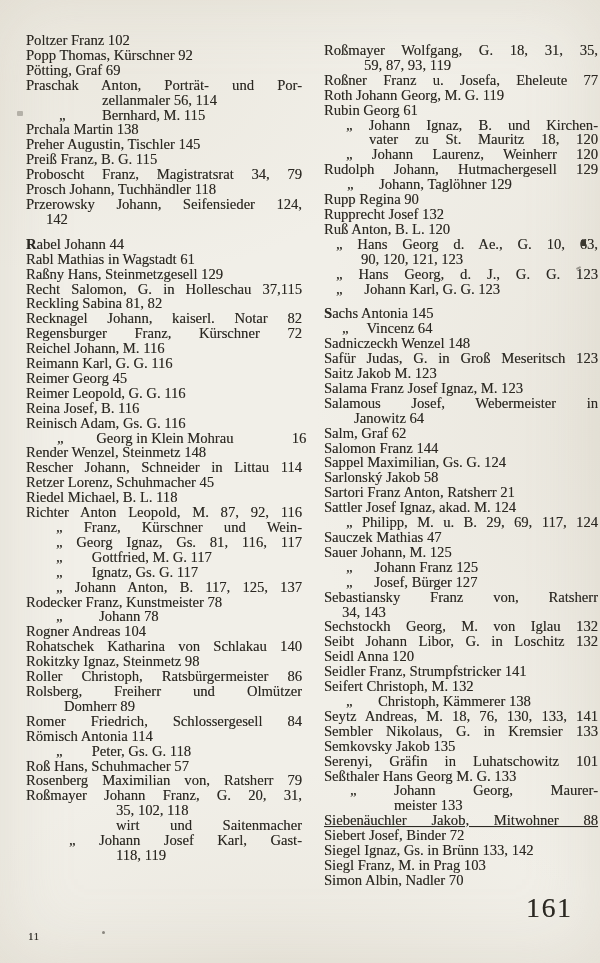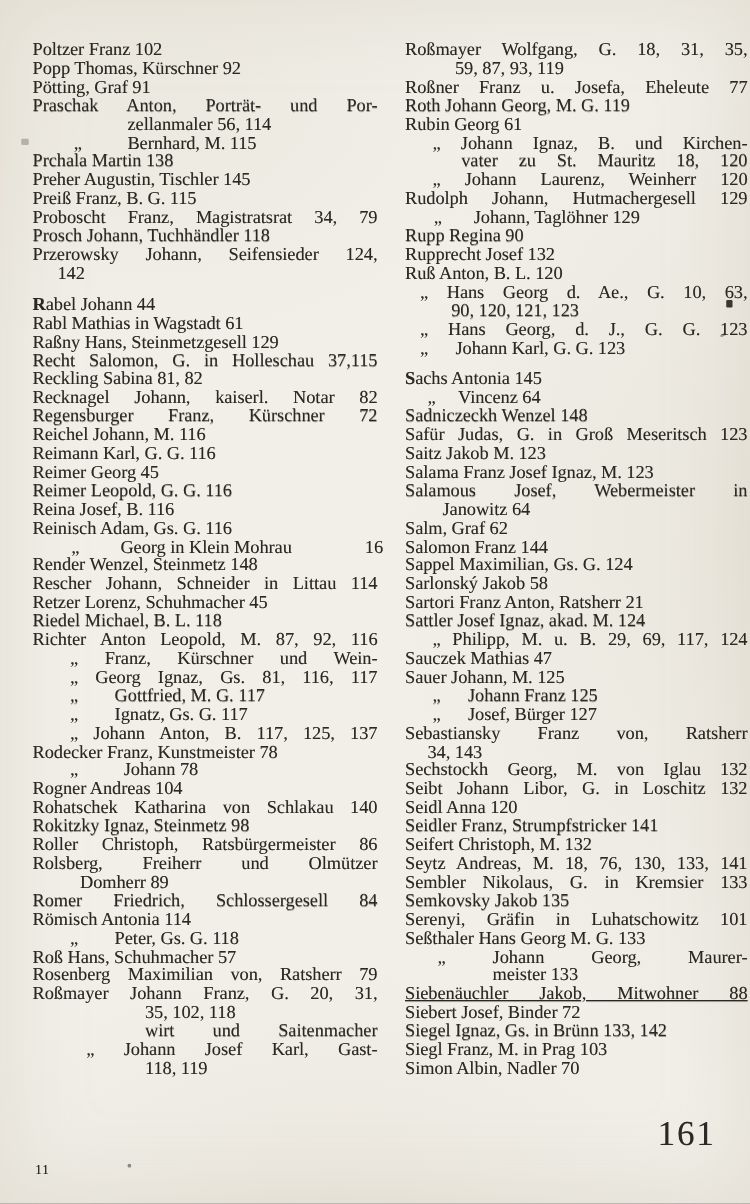--- a/index.html
+++ b/index.html
@@ -12,21 +12,21 @@
       radial-gradient(ellipse 520px 340px at 18% 8%,  rgba(214,207,190,0.20), transparent 60%),
       radial-gradient(ellipse 420px 700px at 98% 45%, rgba(208,201,185,0.22), transparent 65%),
       radial-gradient(ellipse 560px 320px at 45% 100%,rgba(211,204,188,0.20), transparent 60%),
       #f1efe8;
     box-shadow: inset 0 0 70px rgba(186,176,155,0.28);
     font-family:"Liberation Serif","DejaVu Serif",serif;
     color:#2b2822;
   }
   .col{position:absolute;top:33px;width:278px;}
   .col-left{left:24px;}
-  .col-right{left:322px;width:276px;}
+  .col-right{left:322px;width:276px;margin-top:10px;}
   .line{
     font-size:14.6px;
     line-height:14.9px;
     white-space:pre;
     text-shadow:0.2px 0.2px 0.3px rgba(43,40,34,0.45);
   }
   .line.just{
     white-space:normal;
     text-align:justify;
     text-align-last:justify;
@@ -50,21 +50,21 @@
   .speck.s3{left:102px;top:931px;width:3px;height:3px;opacity:0.55;border-radius:50%;}
   .speck.s4{left:17px;top:111px;width:6px;height:5px;opacity:0.3;}
 </style>
 </head>
 <body>
 
 <div class="page">
   <div class="col col-left">
       <div class="line" style="padding-left: 2px;">Poltzer Franz 102</div>
       <div class="line" style="padding-left: 2px;">Popp Thomas, Kürschner 92</div>
-      <div class="line" style="padding-left: 2px;">Pötting, Graf 91</div>
+      <div class="line" style="padding-left: 2px;">Pötting, Graf 69</div>
       <div class="line just" style="padding-left: 2px;">Praschak Anton, Porträt- und Por-</div>
       <div class="line" style="padding-left: 78px;">zellanmaler 56, 114</div>
       <div class="line" style="padding-left: 35px;">„          Bernhard, M. 115</div>
       <div class="line" style="padding-left: 2px;">Prchala Martin 138</div>
       <div class="line" style="padding-left: 2px;">Preher Augustin, Tischler 145</div>
       <div class="line" style="padding-left: 2px;">Preiß Franz, B. G. 115</div>
       <div class="line just" style="padding-left: 2px;">Proboscht Franz, Magistratsrat 34, 79</div>
       <div class="line" style="padding-left: 2px;">Prosch Johann, Tuchhändler 118</div>
       <div class="line just" style="padding-left: 2px;">Przerowsky Johann, Seifensieder 124,</div>
       <div class="line" style="padding-left: 22px;">142</div>
@@ -150,20 +150,21 @@
       <div class="line" style="padding-left: 2px;">Sauer Johann, M. 125</div>
       <div class="line" style="padding-left: 24px;">„      Johann Franz 125</div>
       <div class="line" style="padding-left: 24px;">„      Josef, Bürger 127</div>
       <div class="line just" style="padding-left: 2px;">Sebastiansky Franz von, Ratsherr</div>
       <div class="line" style="padding-left: 20px;">34, 143</div>
       <div class="line just" style="padding-left: 2px;">Sechstockh Georg, M. von Iglau 132</div>
       <div class="line just" style="padding-left: 2px;">Seibt Johann Libor, G. in Loschitz 132</div>
       <div class="line" style="padding-left: 2px;">Seidl Anna 120</div>
       <div class="line" style="padding-left: 2px;">Seidler Franz, Strumpfstricker 141</div>
       <div class="line" style="padding-left: 2px;">Seifert Christoph, M. 132</div>
+      <div class="line" style="padding-left: 24px;">„       Christoph, Kämmerer 138</div>
       <div class="line just" style="padding-left: 2px;">Seytz Andreas, M. 18, 76, 130, 133, 141</div>
       <div class="line just" style="padding-left: 2px;">Sembler Nikolaus, G. in Kremsier 133</div>
       <div class="line" style="padding-left: 2px;">Semkovsky Jakob 135</div>
       <div class="line just" style="padding-left: 2px;">Serenyi, Gräfin in Luhatschowitz 101</div>
       <div class="line" style="padding-left: 2px;">Seßthaler Hans Georg M. G. 133</div>
       <div class="line just" style="padding-left: 28px;">„ Johann Georg, Maurer-</div>
       <div class="line" style="padding-left: 72px;">meister 133</div>
       <div class="line just" style="padding-left: 2px; text-decoration: underline;">Siebenäuchler Jakob, Mitwohner 88</div>
       <div class="line" style="padding-left: 2px;">Siebert Josef, Binder 72</div>
       <div class="line" style="padding-left: 2px;">Siegel Ignaz, Gs. in Brünn 133, 142</div>

